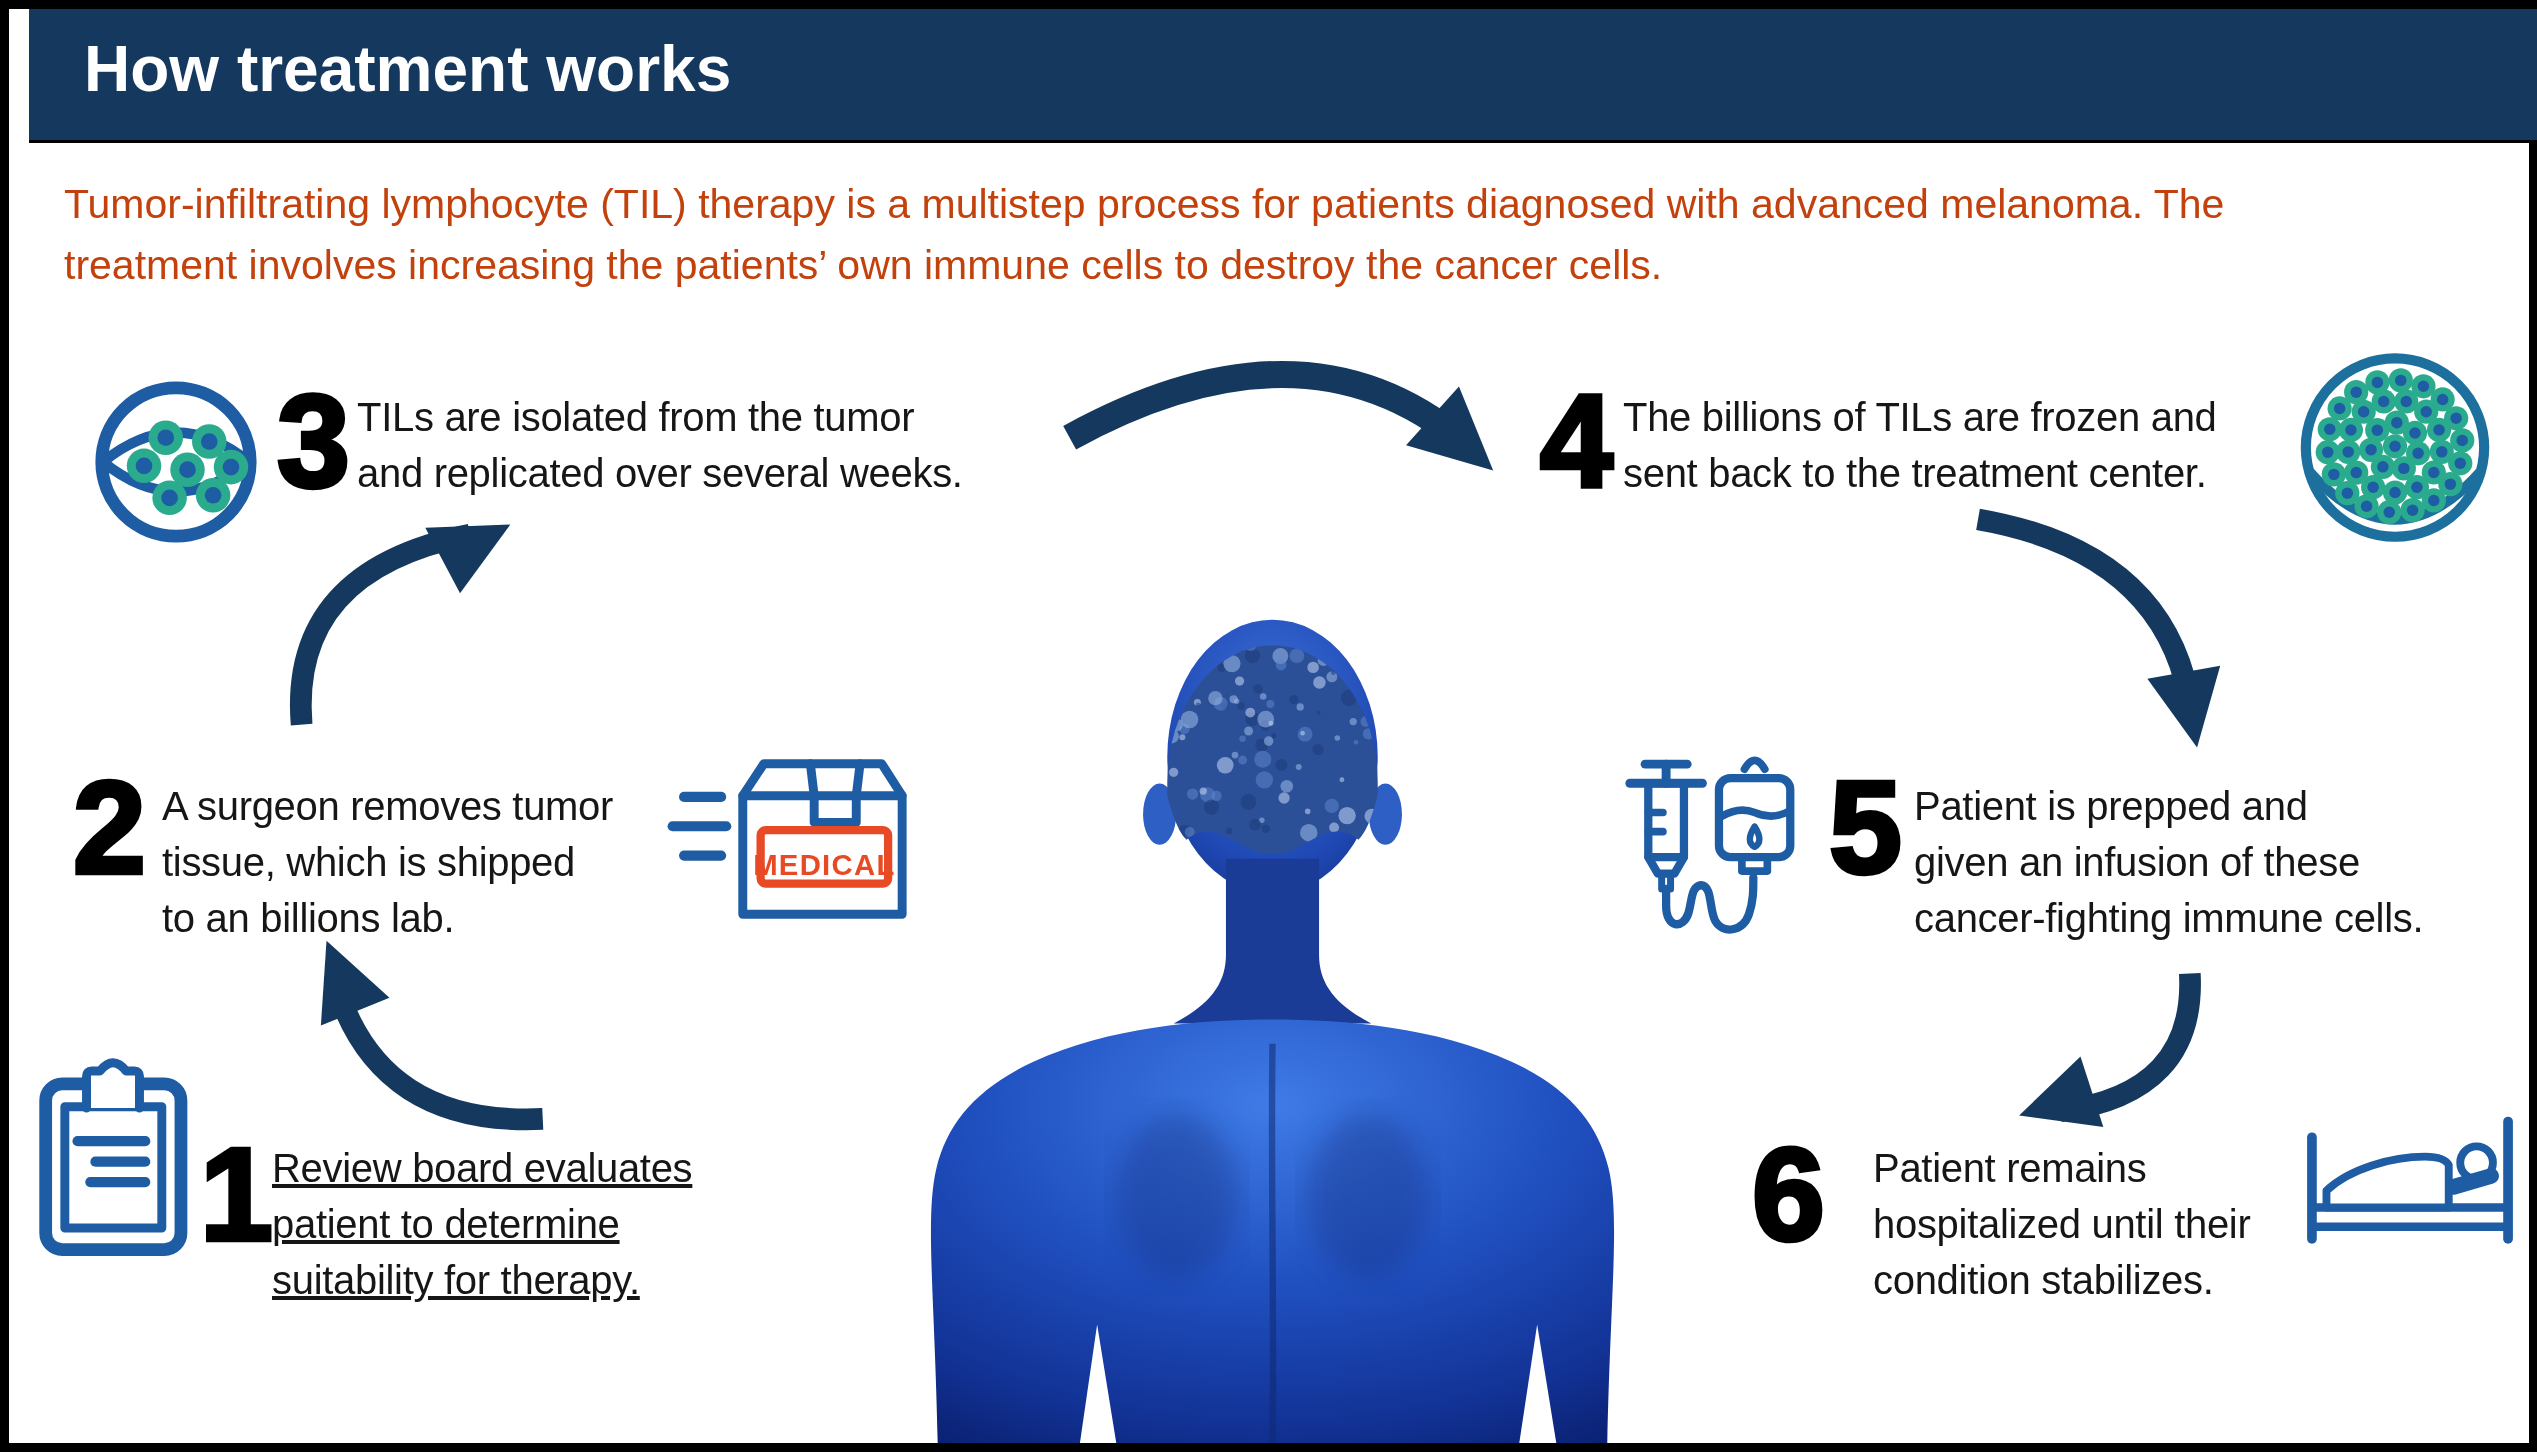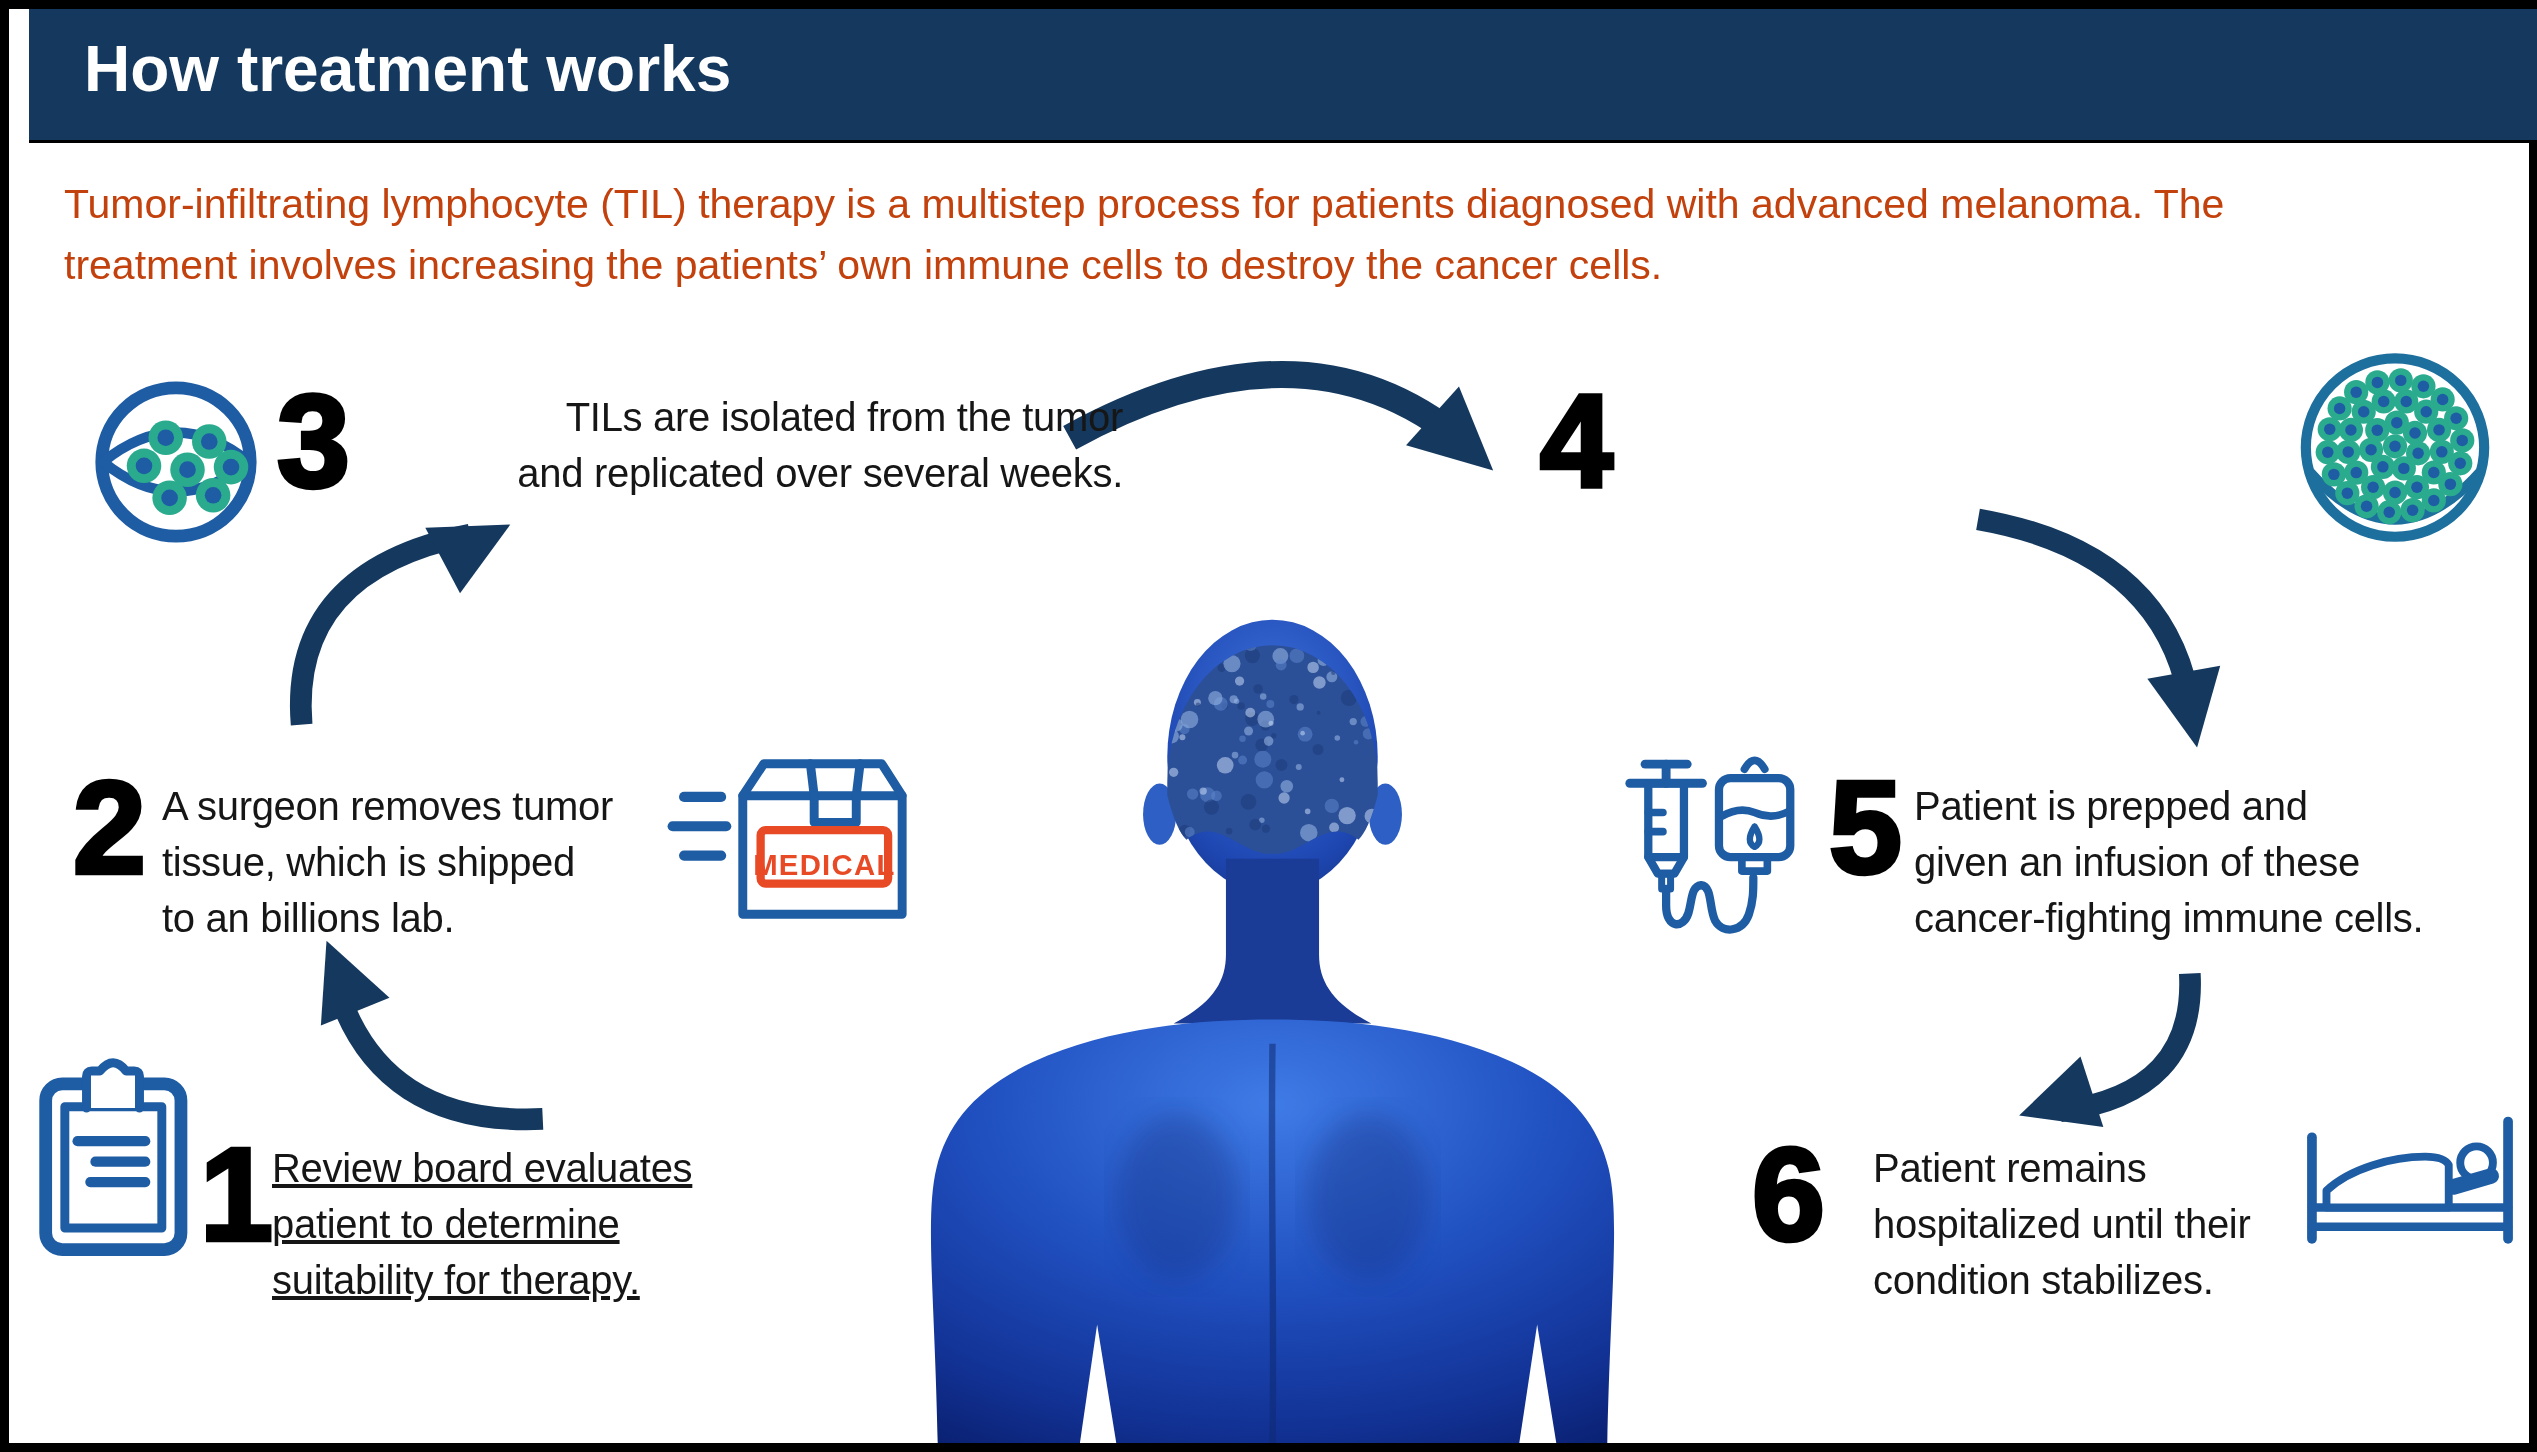--- a/index.html
+++ b/index.html
@@ -245,24 +245,26 @@
         <circle class="cell-outer" cx="222" cy="144" r="27"></circle>
           <circle class="cell-inner" cx="222" cy="144" r="13"></circle>
         <circle class="cell-outer" cx="126" cy="192" r="27"></circle>
           <circle class="cell-inner" cx="126" cy="192" r="13"></circle>
         <circle class="cell-outer" cx="194" cy="188" r="27"></circle>
           <circle class="cell-inner" cx="194" cy="188" r="13"></circle>
       </g>
     </svg>
   </div>
   <div class="num" style="left:268px;top:367px;">3</div>
-  <div class="step-text" style="left:348px;top:380px;width:766px;text-align:right;">TILs are isolated from the tumor
+  <div class="step-text" style="left:348px;top:380px;width:766px;">TILs are isolated from the tumor
 and replicated over several weeks.</div>
 
   <div class="num" style="left:1531px;top:367px;">4</div>
+  <div class="step-text" style="left:1614px;top:380px;width:766px;">The billions of TILs are frozen and
+sent back to the treatment center.</div>
   <div class="icon" style="left:2279px;top:343px;">
     <svg width="214" height="223" viewBox="0 0 336 350">
       <circle cx="168" cy="150" r="140" class="frozen-rim"></circle>
       <path d="M 34 188 Q 168 338 302 188" class="frozen-rim"></path>
       <g id="frozen-cells">
           <circle cx="168" cy="148" r="19" class="cell-outer"></circle>
           <circle cx="168" cy="148" r="9" class="cell-inner"></circle>
           <circle cx="204.30278658677304" cy="159.0051724960683" r="19" class="cell-outer"></circle>
           <circle cx="204.30278658677304" cy="159.0051724960683" r="9" class="cell-inner"></circle>
           <circle cx="181.85463116752186" cy="182.6766210447549" r="19" class="cell-outer"></circle>

